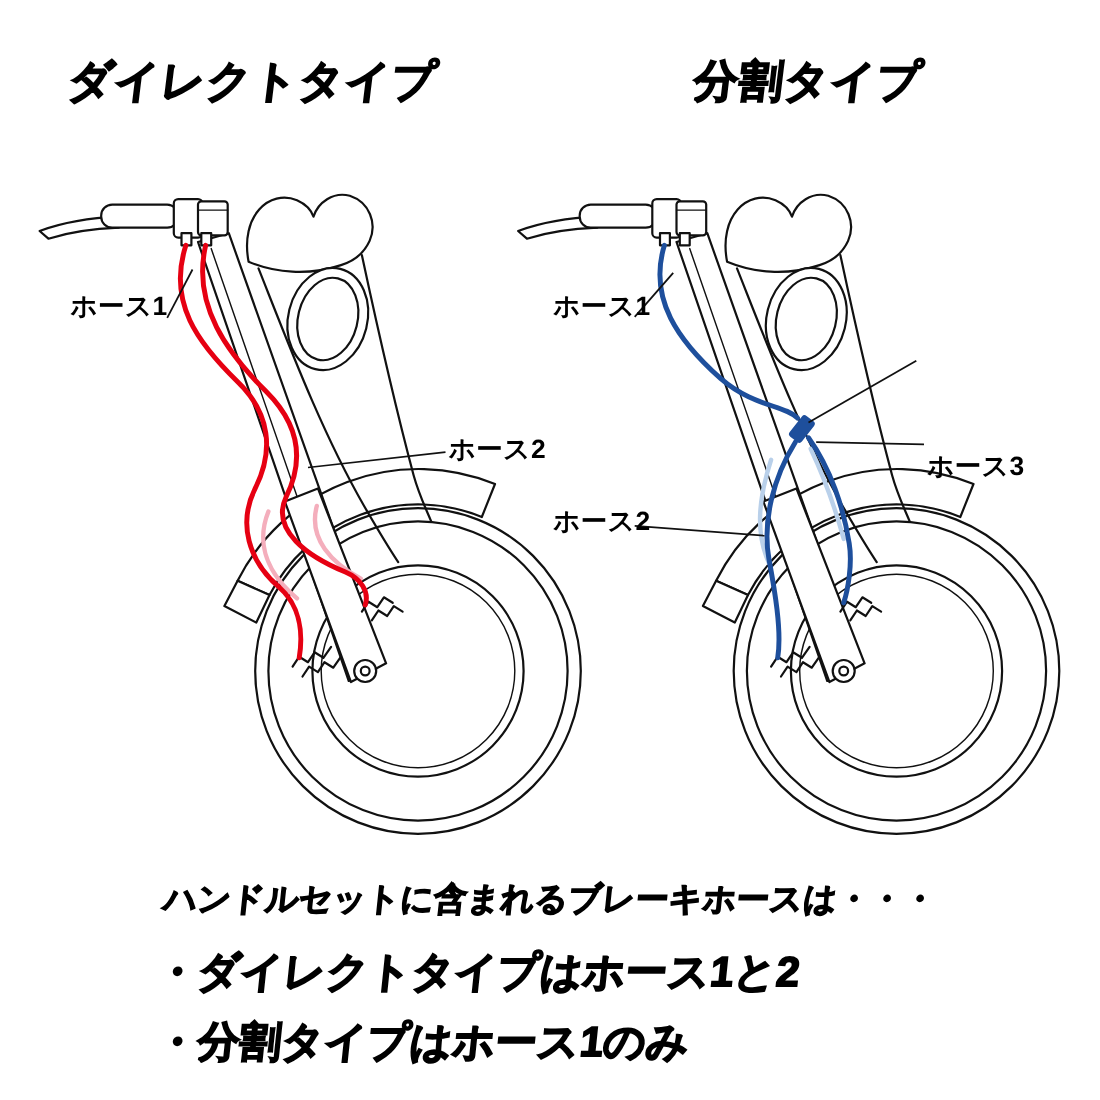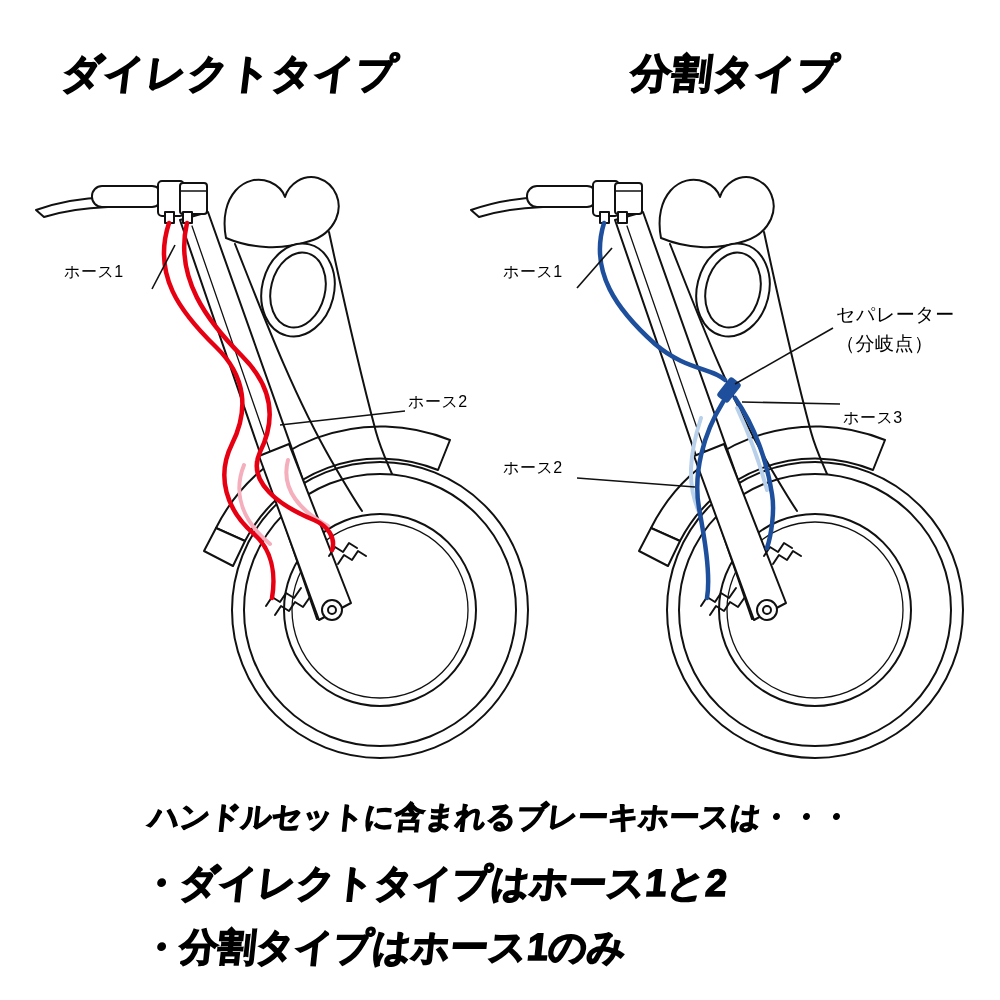--- a/index.html
+++ b/index.html
@@ -11,21 +11,21 @@
   .stage{position:absolute;inset:0;width:1000px;height:1000px;}
   .artwork{position:absolute;left:0;top:0;width:1000px;height:1000px;}
   .title{
     position:absolute;font-weight:bold;font-size:40px;letter-spacing:1px;
     -webkit-text-stroke:1.6px #000;transform:skewX(-7deg);
     text-align:center;white-space:nowrap;
   }
   .title-direct{left:40px;top:46px;width:380px;}
   .title-split{left:585px;top:46px;width:300px;}
   .hose-label{
-    position:absolute;font-size:16px;font-weight:400;white-space:nowrap;
+    position:absolute;font-size:24px;font-weight:700;white-space:nowrap;
     letter-spacing:0.5px;
   }
   .sep-label{
     position:absolute;font-size:19px;font-weight:500;line-height:1.55;
     white-space:nowrap;letter-spacing:0.5px;
   }
   .footer-intro{
     position:absolute;left:0;top:797px;width:1000px;text-align:center;
     font-size:30px;font-weight:bold;-webkit-text-stroke:1.2px #000;
     transform:skewX(-6deg);white-space:nowrap;
@@ -114,24 +114,20 @@
     </g>
   </svg>
 
   <div class="title title-direct">ダイレクトタイプ</div>
   <div class="title title-split">分割タイプ</div>
 
   <div class="hose-label" style="left:64px;top:262px;">ホース1</div>
   <div class="hose-label" style="left:408px;top:392px;">ホース2</div>
 
   <div class="hose-label" style="left:503px;top:262px;">ホース1</div>
-  <div class="sep-label" style="left:836px;top:300px;">
-    <div>セパレーター</div>
-    <div>（分岐点）</div>
-  </div>
   <div class="hose-label" style="left:843px;top:408px;">ホース3</div>
   <div class="hose-label" style="left:503px;top:458px;">ホース2</div>
 
   <div class="footer-intro">ハンドルセットに含まれるブレーキホースは・・・</div>
   <div class="footer-bullet footer-bullet-1">・ダイレクトタイプはホース1と2</div>
   <div class="footer-bullet footer-bullet-2">・分割タイプはホース1のみ</div>
 
 </div>
 
 </body></html>

